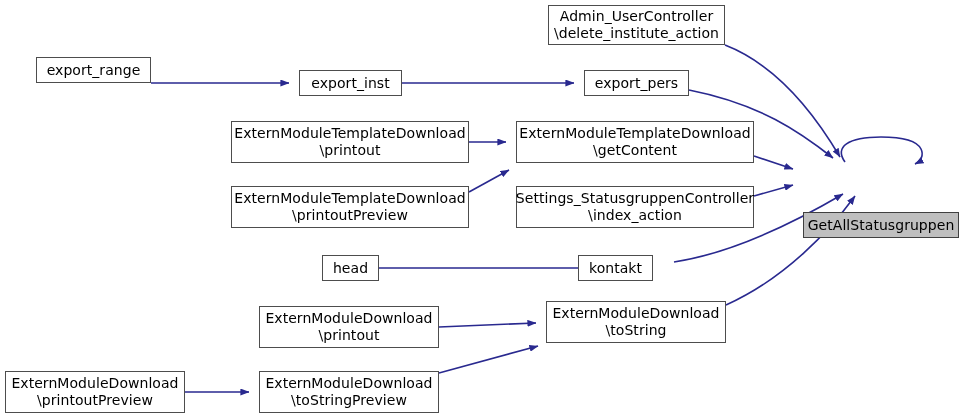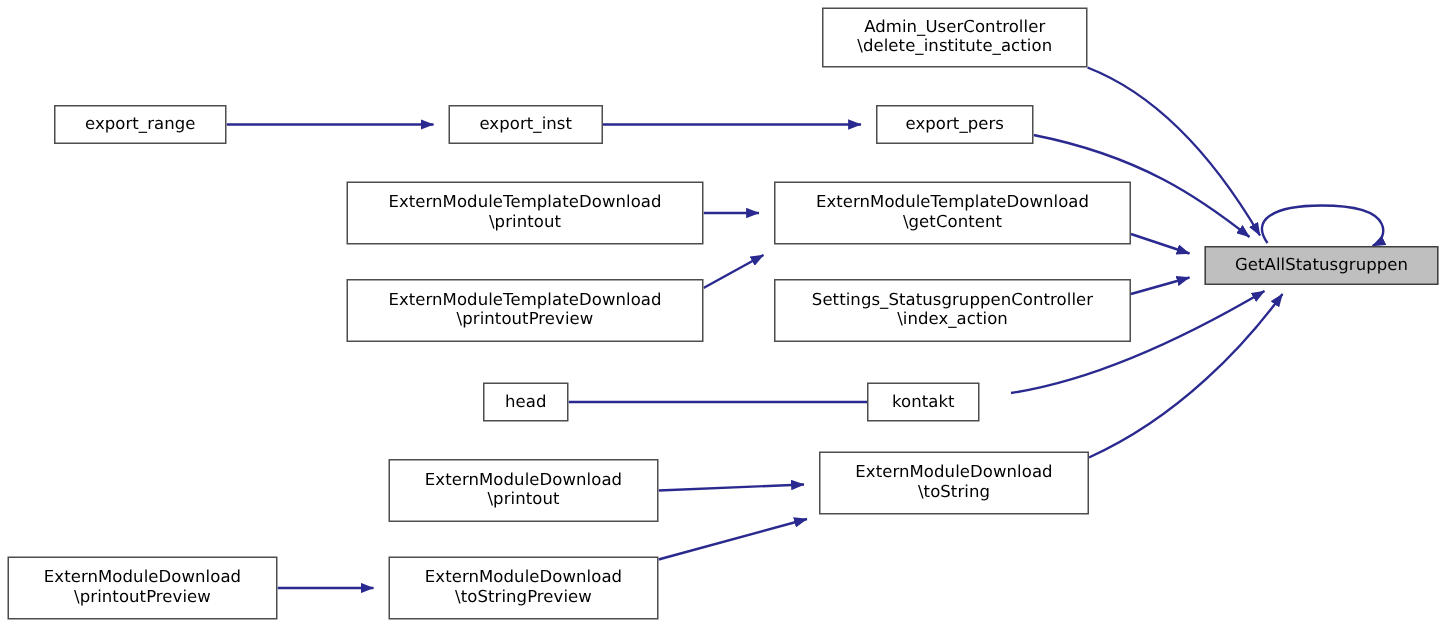--- a/index.html
+++ b/index.html
@@ -27,28 +27,29 @@
     position: absolute;
     box-sizing: border-box;
     border: 1px solid #4d4d4d;
     background: #ffffff;
     color: #000000;
     display: flex;
     align-items: center;
     justify-content: center;
     text-align: center;
     line-height: 1.18;
-    font-size: 11px;
+    font-size: 14px;
     letter-spacing: 0.05px;
     white-space: pre;
     z-index: 2;
   }
   .node.highlight {
     background: #bfbfbf;
     border: 1px solid #404040;
+    margin-top: 48px;
   }
 </style>
 </head>
 <body>
 
 <div id="canvas">
 
   <svg id="edge-layer" viewBox="0 0 965 417" width="965" height="417" xmlns="http://www.w3.org/2000/svg">
     <defs>
       <marker id="arrowhead" markerWidth="9" markerHeight="7" refX="8.6" refY="3.5" orient="auto" markerUnits="userSpaceOnUse">
@@ -73,21 +74,21 @@
       <path d="M726,305 C786,278 830,230 855,196"></path>
       <path d="M845,162 C834,147 848,137 881,137 C903,137 917,141 921,149 C924,155 921,161 915,164"></path>
     </g>
   </svg>
 
   <div class="node" style="left:548px; top:5px; width:177px; height:40px;">
     <span>Admin_UserController
 \delete_institute_action</span>
   </div>
 
-  <div class="node" style="left:36px; top:70px; width:115px; height:26px;">
+  <div class="node" style="left:36px; top:57px; width:115px; height:26px;">
     <span>export_range</span>
   </div>
 
   <div class="node" style="left:299px; top:70px; width:103px; height:26px;">
     <span>export_inst</span>
   </div>
 
   <div class="node" style="left:584px; top:70px; width:105px; height:26px;">
     <span>export_pers</span>
   </div>

